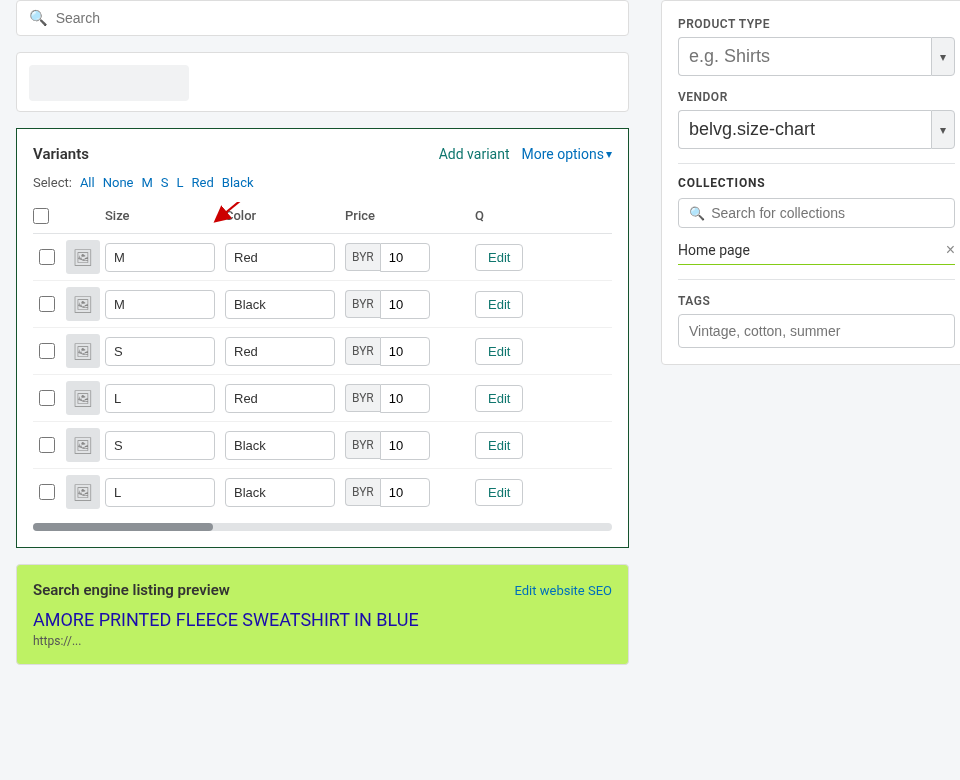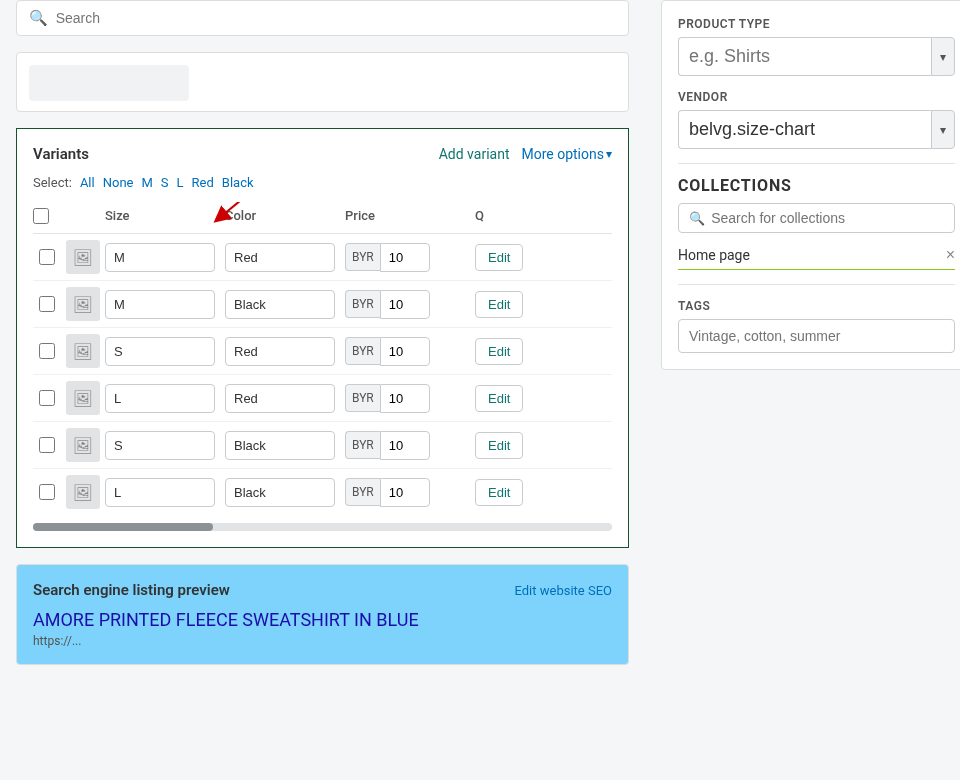--- a/index.html
+++ b/index.html
@@ -242,21 +242,21 @@
       position: absolute;
       top: -18px;
       left: 170px;
       width: 60px;
       height: 40px;
       pointer-events: none;
     }
 
     
     .seo-card {
-      background: #7dd3fc;
+      background: #bef264;
       border: 1px solid #ddd;
       border-radius: 4px;
       padding: 16px;
       margin-bottom: 16px;
     }
 
     .seo-header {
       display: flex;
       align-items: center;
       justify-content: space-between;
@@ -344,21 +344,21 @@
     .vendor-section .field-label {
       margin-top: 8px;
     }
 
     
     .collections-section {
       margin-bottom: 14px;
     }
 
     .collections-title {
-      font-size: 16px;
+      font-size: 12px;
       font-weight: 700;
       color: #333;
       letter-spacing: 0.8px;
       text-transform: uppercase;
       margin-bottom: 8px;
     }
 
     .collections-search {
       display: flex;
       align-items: center;

